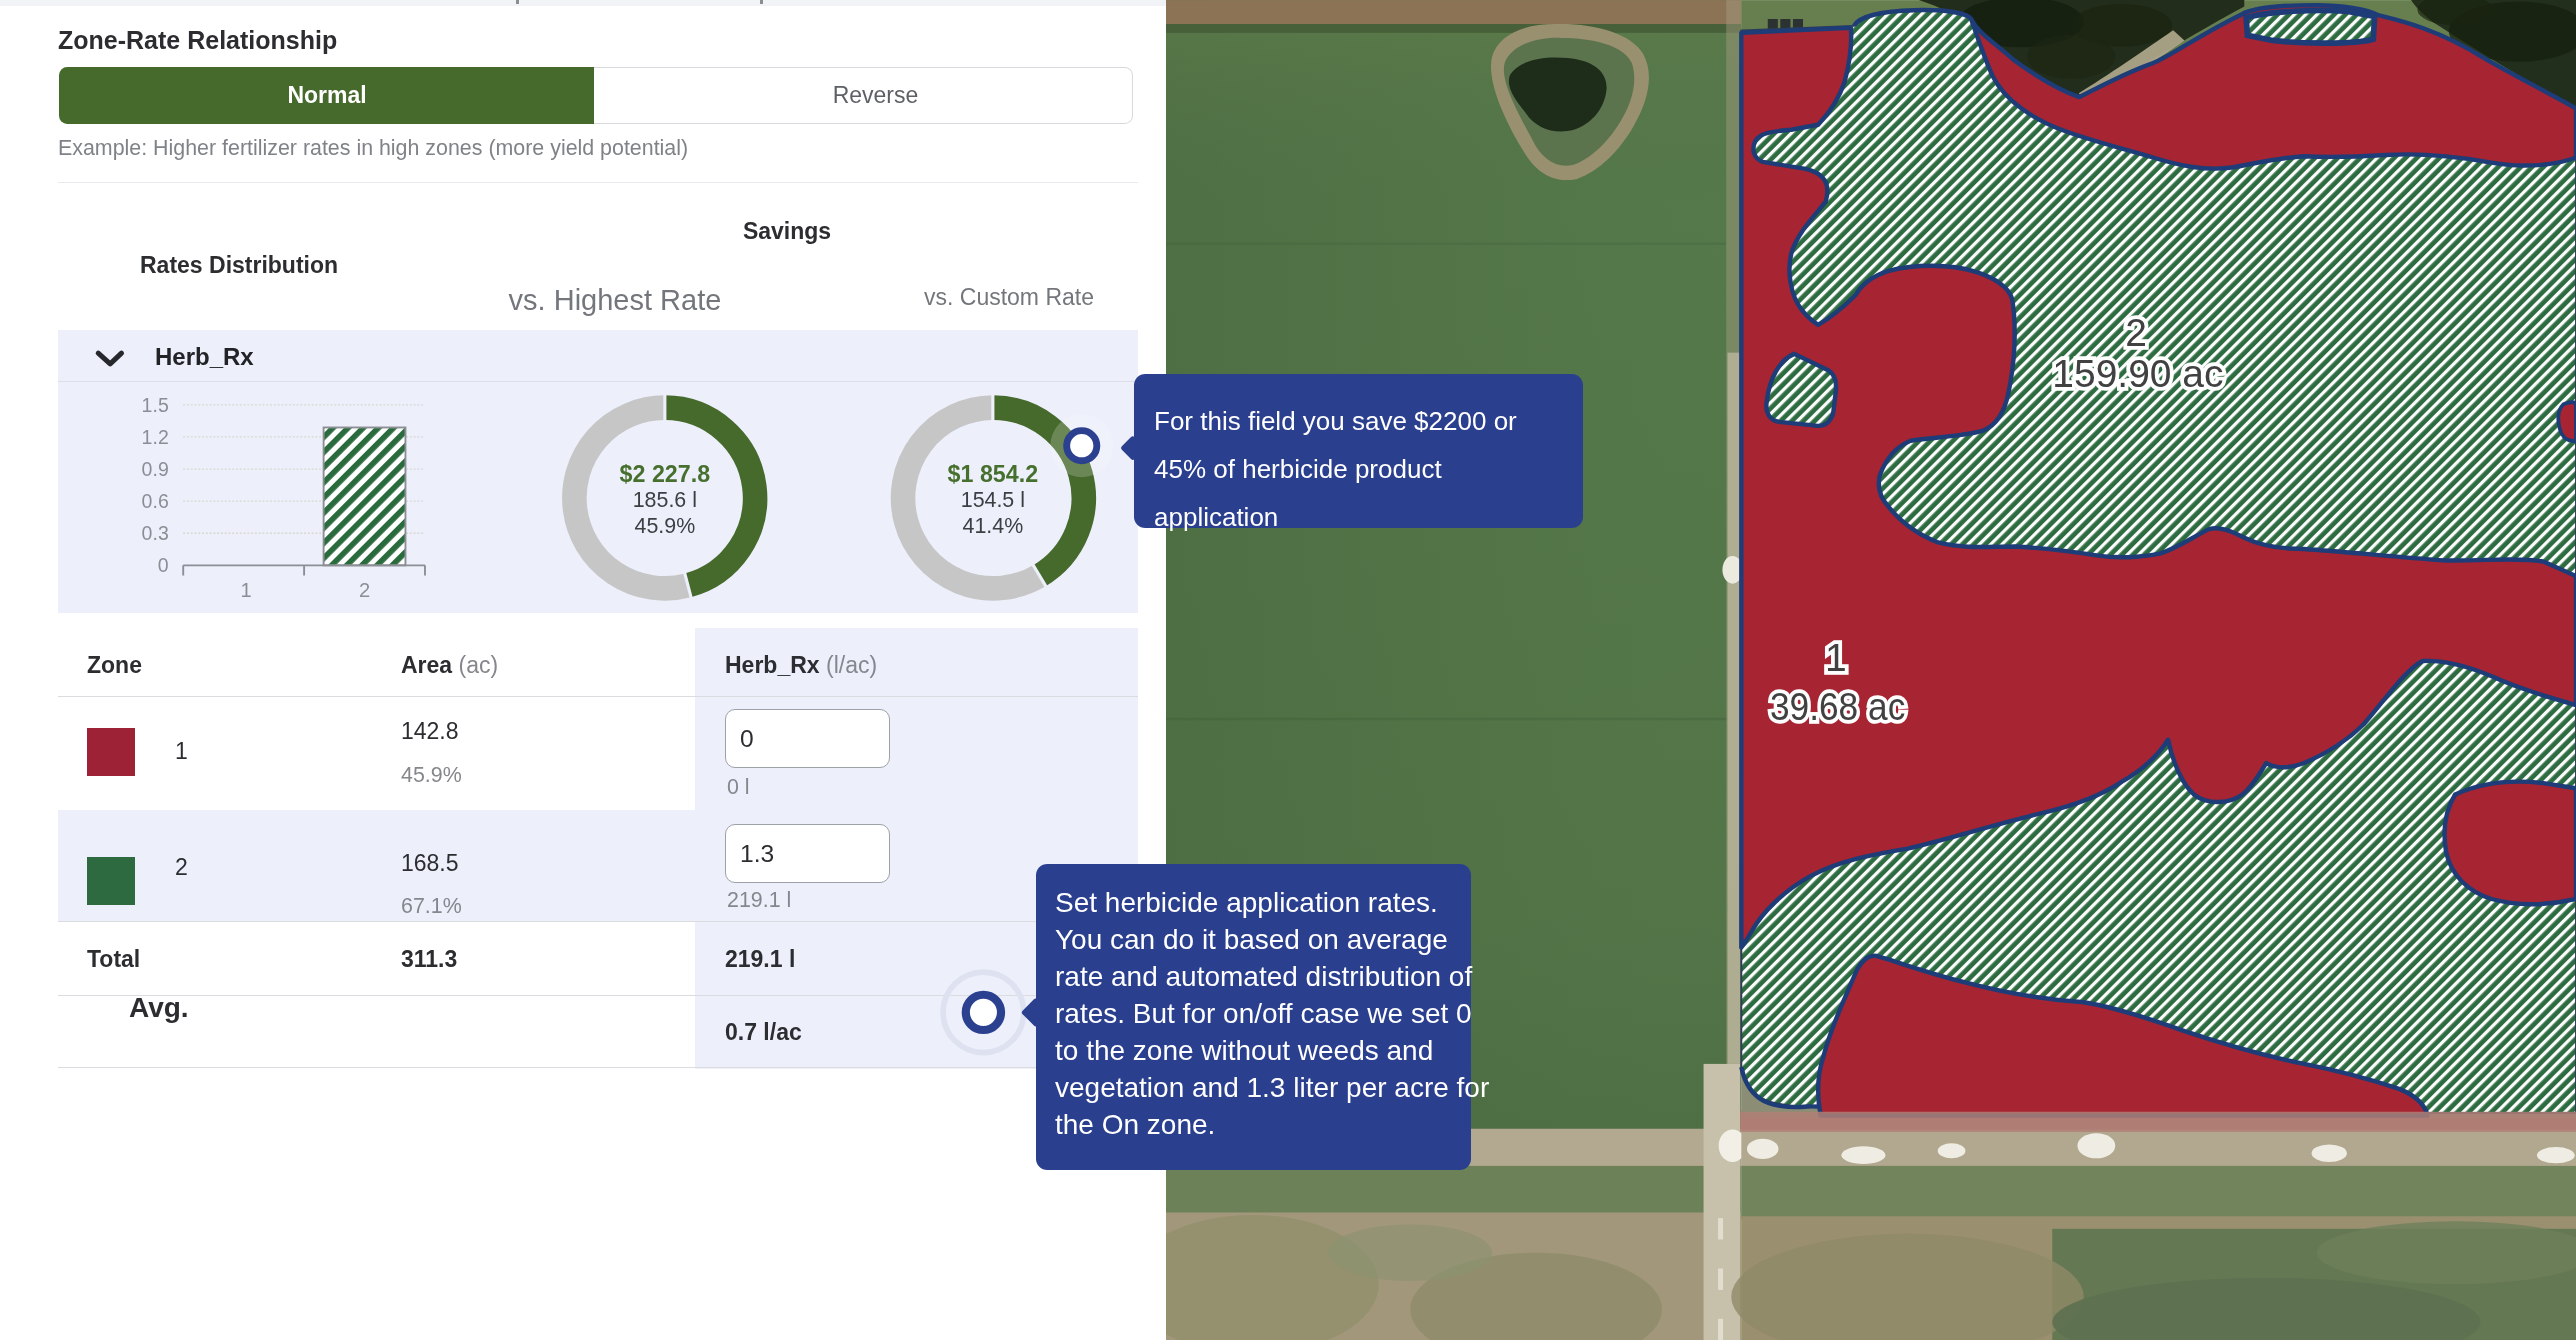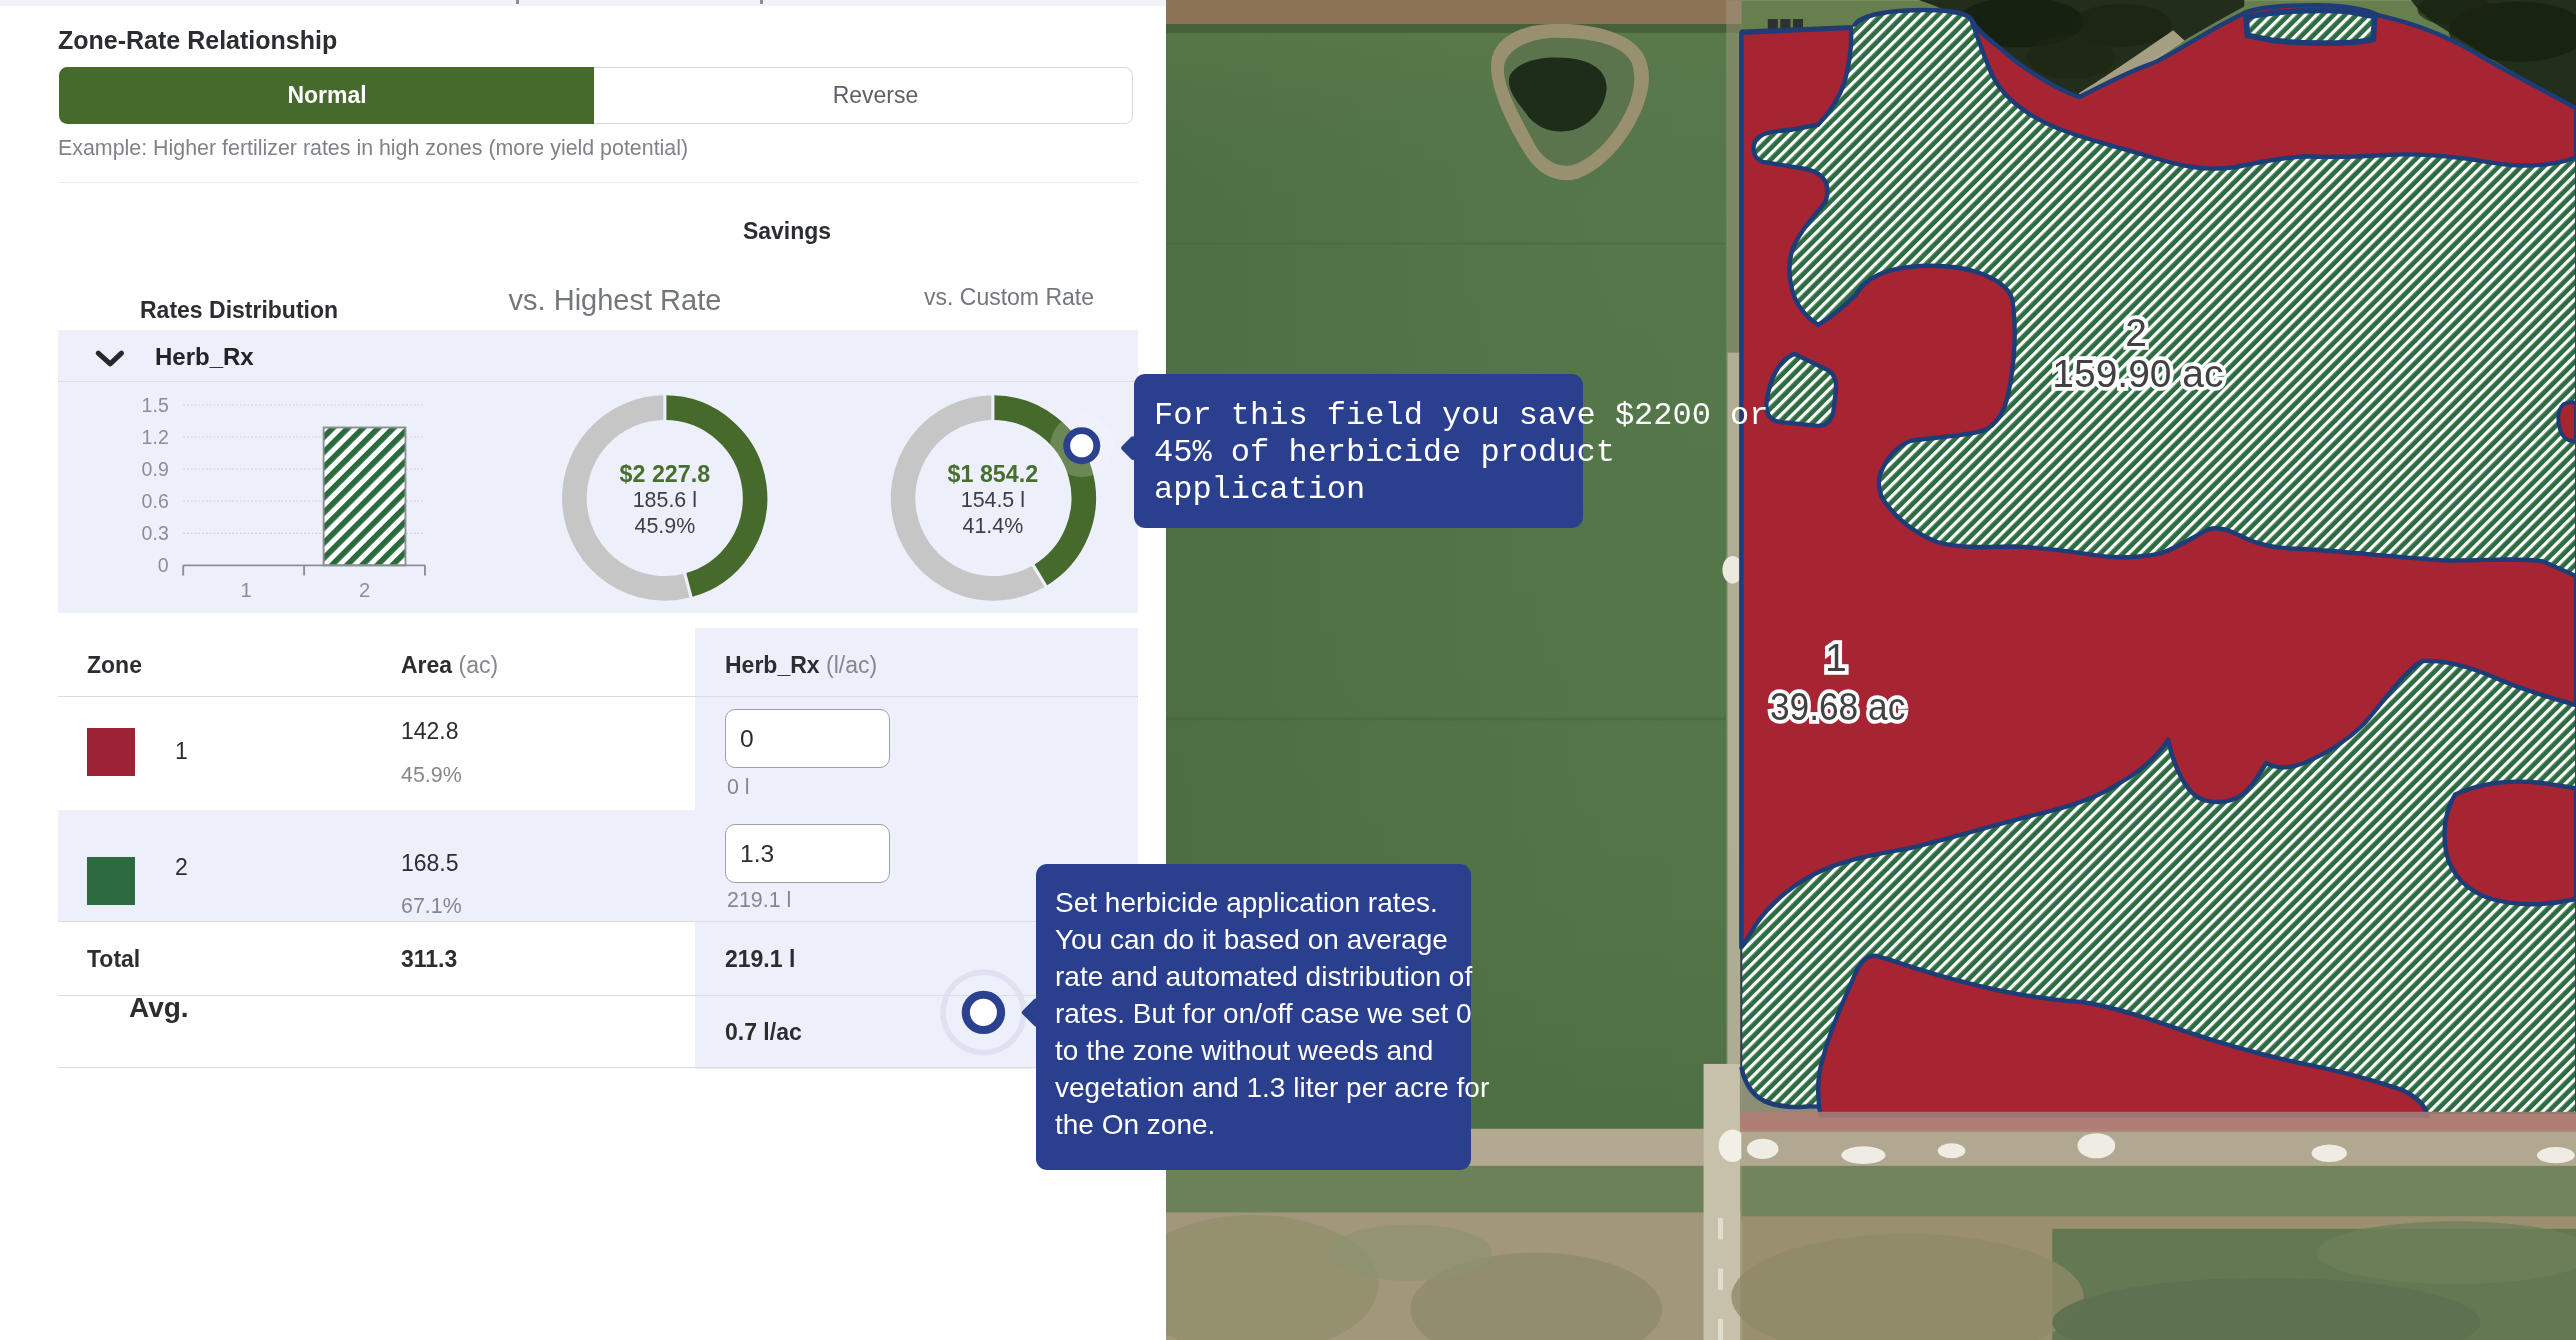--- a/index.html
+++ b/index.html
@@ -23,21 +23,21 @@
 <div class="abs" style="left:59px;top:67px;width:536px;height:57px;background:#46692c;border-radius:8.2px 0 0 8.2px;"></div>
 <div class="abs" style="left:594px;top:67px;width:539px;height:57px;background:#fff;border:1.3px solid #d7d9dd;border-left:none;border-radius:0 8.2px 8.2px 0;box-sizing:border-box;"></div>
 <div class="abs b" style="left:59px;top:67px;width:536px;height:65px;line-height:57px;text-align:center;color:#fff;font-size:23px;">Normal</div>
 <div class="abs" style="left:594px;top:67px;width:539px;height:57px;line-height:57px;text-align:center;color:#5d6166;font-size:23px;padding-left:12px;">Reverse</div>
 
 <div class="abs grey" style="left:58px;top:136px;font-size:21.4px;color:#7f8388;">Example: Higher fertilizer rates in high zones (more yield potential)</div>
 
 <div class="abs" style="left:58px;top:182px;width:1080px;height:1.3px;background:#e8eaed;"></div>
 
 <div class="abs b dark" style="left:724px;top:218px;width:126px;text-align:center;font-size:23px;">Savings</div>
-<div class="abs b dark" style="left:140px;top:252px;font-size:23px;margin-top:45px;">Rates Distribution</div>
+<div class="abs b dark" style="left:140px;top:252px;font-size:23px;">Rates Distribution</div>
 <div class="abs" style="left:489px;top:284px;width:252px;text-align:center;font-size:29px;color:#73777c;">vs. Highest Rate</div>
 <div class="abs" style="left:883px;top:284px;width:252px;text-align:center;font-size:23px;color:#73777c;">vs. Custom Rate</div>
 
 <div class="abs" style="left:58px;top:330px;width:1080px;height:283px;background:#edeffb;"></div>
 <div class="abs" style="left:58px;top:381px;width:1080px;height:1.3px;background:#dcdee8;"></div>
 <div class="abs b" style="left:155px;top:343px;font-size:24px;color:#212326;">Herb_Rx</div>
 
 <div class="abs" style="left:695px;top:628px;width:443px;height:441px;background:#edeffb;"></div>
 <div class="abs" style="left:58px;top:810px;width:1080px;height:111px;background:#edeffb;"></div>
 
@@ -343,21 +343,21 @@
   <g font-family="Liberation Sans" text-anchor="middle" fill="#414141" stroke="#ffffff" stroke-width="12" paint-order="stroke" font-size="62">
     <text x="2916" y="1066">1</text>
     <text x="2919" y="1143" textLength="215" lengthAdjust="spacingAndGlyphs">39.68 ac</text>
     <text x="3393" y="549">2</text>
     <text x="3396" y="615" textLength="272" lengthAdjust="spacingAndGlyphs">159.90 ac</text>
   </g>
 </svg>
 
 <div class="abs" style="left:1134px;top:374px;width:449px;height:154px;background:#2b3f8f;border-radius:11.3px;"></div>
 <div class="abs" style="left:1124px;top:439px;width:17.6px;height:17.6px;background:#2b3f8f;transform:rotate(45deg);border-radius:2.5px;"></div>
-<div class="abs" style="left:1154px;top:397px;font-size:32px;line-height:37px;color:#fff;font-family:Liberation Mono, monospace;">For this field you save $2200 or<br>45% of herbicide product<br>application</div>
+<div class="abs" style="left:1154px;top:397px;font-size:26px;line-height:48px;color:#fff;">For this field you save $2200 or<br>45% of herbicide product<br>application</div>
 <svg class="abs" style="left:1039px;top:403px;" width="88" height="88" viewBox="0 0 140 140">
   <circle cx="68" cy="68" r="50" fill="#ffffff" opacity="0.2"></circle>
   <circle cx="68" cy="68" r="24" fill="#fff" stroke="#2b4190" stroke-width="11"></circle>
 </svg>
 
 <div class="abs" style="left:1036px;top:864px;width:435px;height:306px;background:#2b3f8f;border-radius:11.3px;"></div>
 <div class="abs" style="left:1025px;top:1002px;width:21.4px;height:21.4px;background:#2b3f8f;transform:rotate(45deg);border-radius:2.5px;"></div>
 <div class="abs" style="left:1055px;top:884px;font-size:28px;line-height:37px;color:#fff;">Set herbicide application rates.<br>You can do it based on average<br>rate and automated distribution of<br>rates. But for on/off case we set 0<br>to the zone without weeds and<br>vegetation and 1.3 liter per acre for<br>the On zone.</div>
 
 

